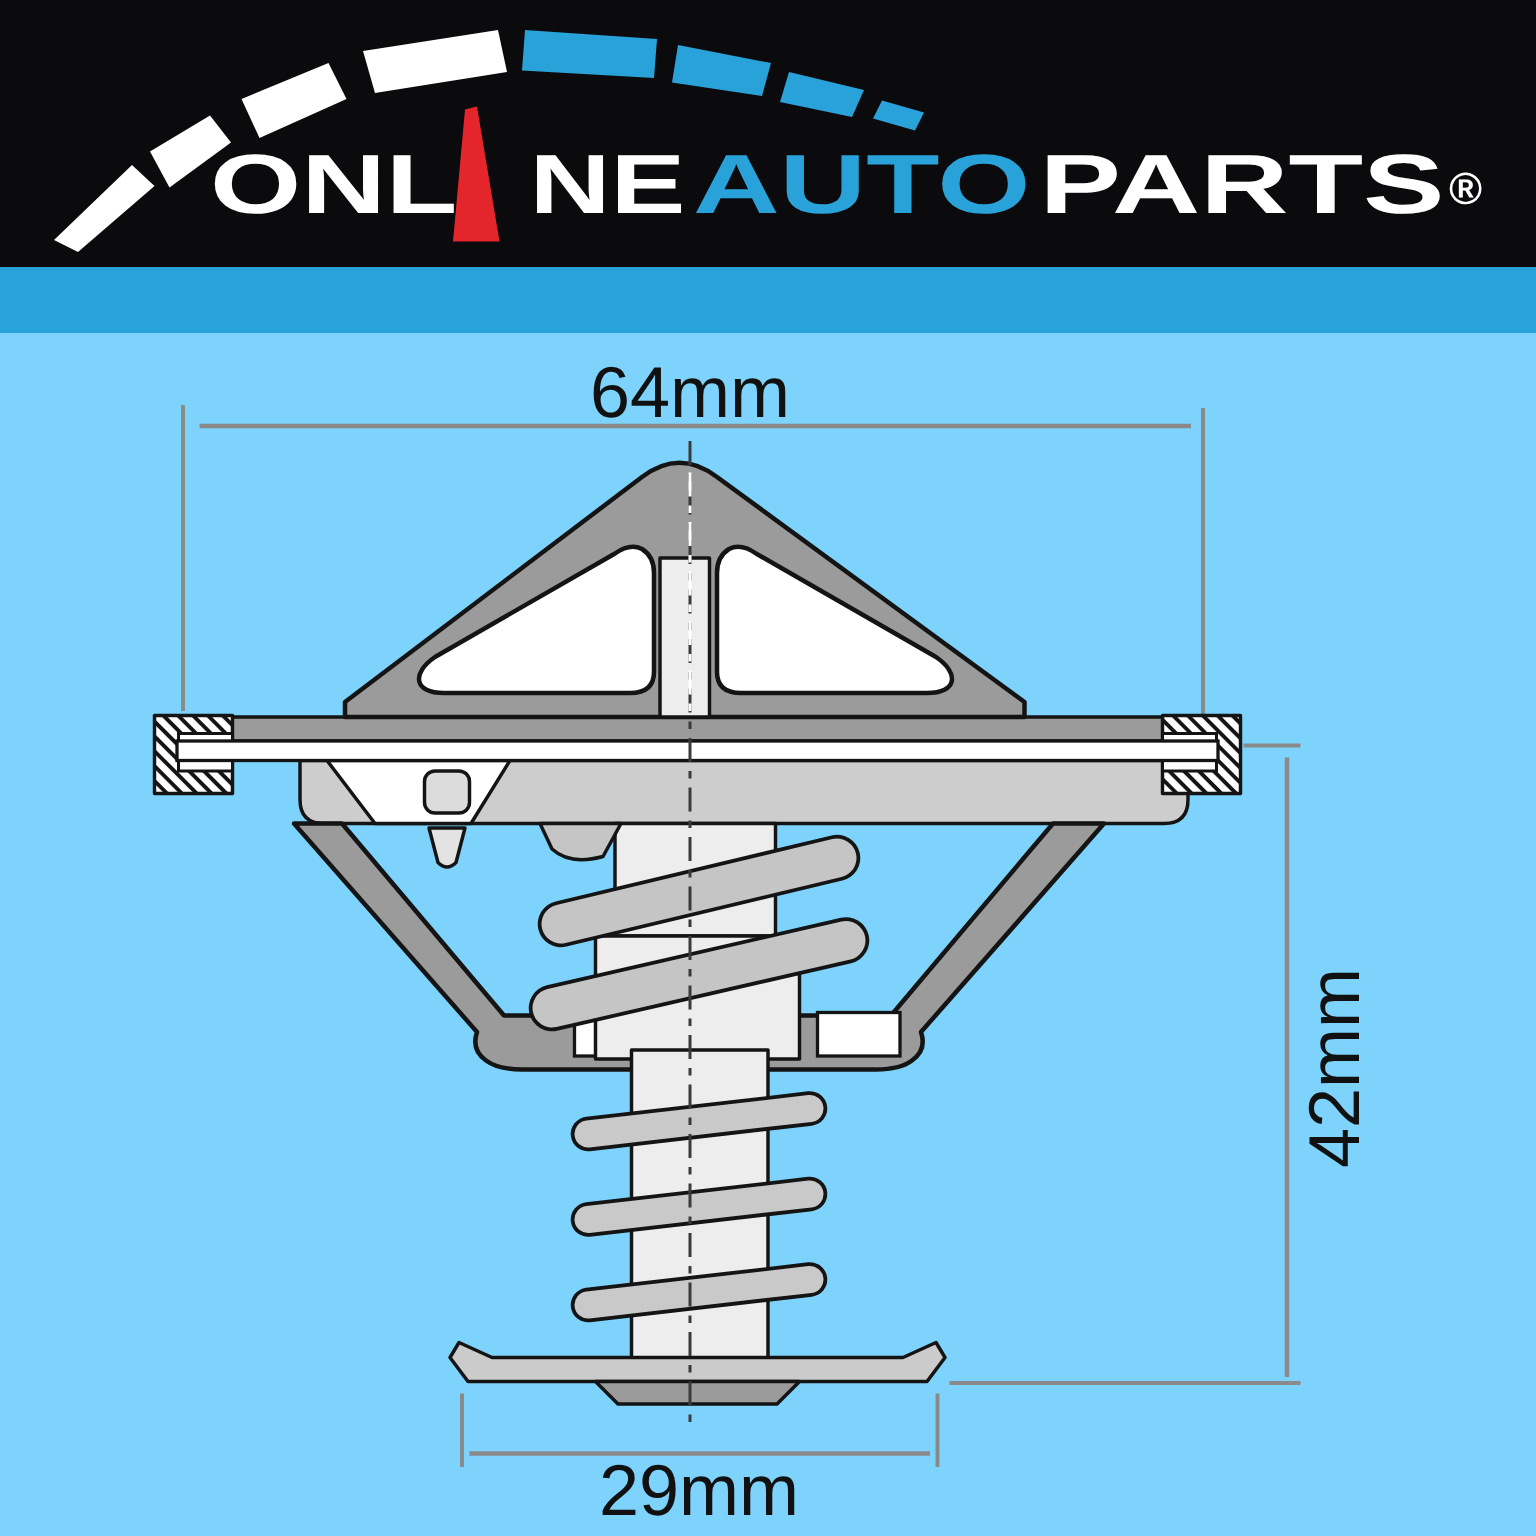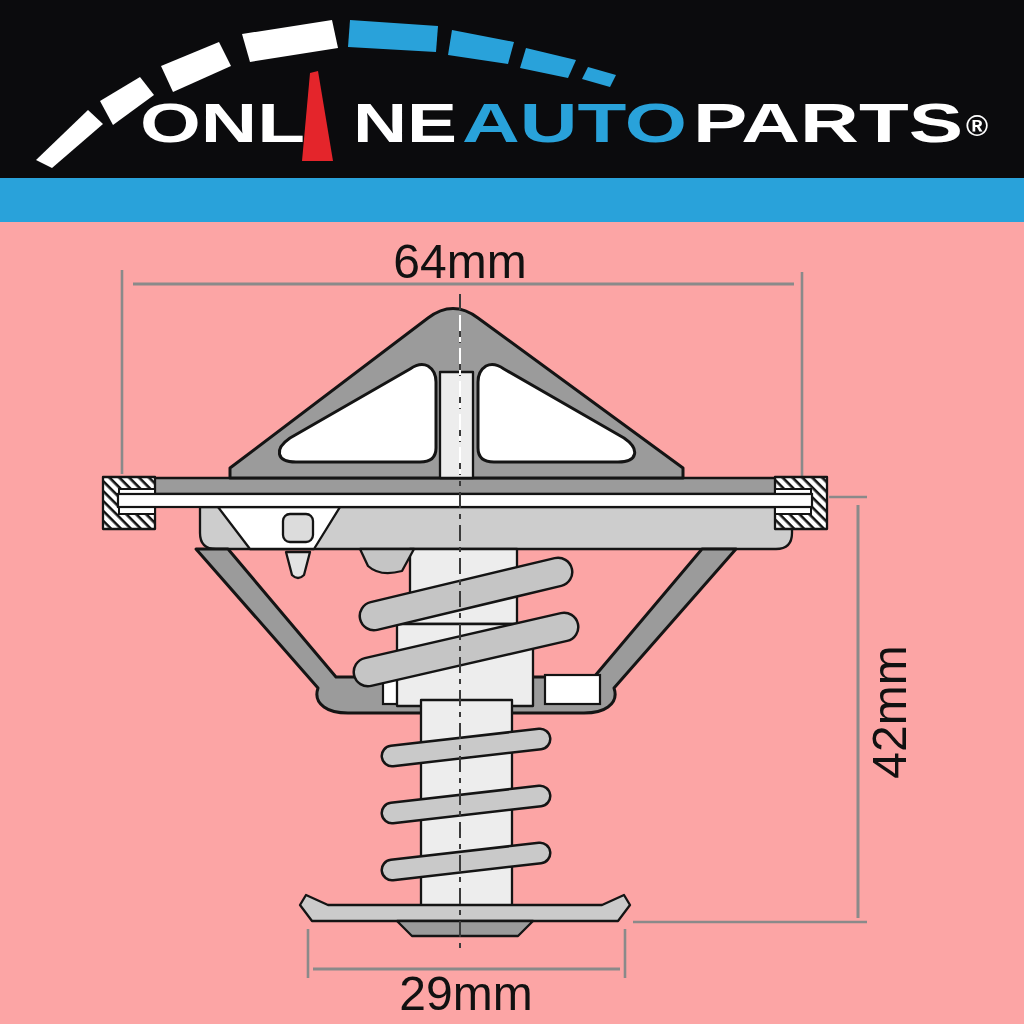--- a/index.html
+++ b/index.html
@@ -1,16 +1,16 @@
 <!DOCTYPE html>
 <html><head>
 <meta charset="utf-8">
 <style>
   html,body{margin:0;padding:0;background:#ffffff;}
-  .page{position:relative;width:1024px;height:1024px;background:#fca5a5;overflow:hidden;
+  .page{position:relative;width:1024px;height:1024px;background:#7dd3fc;overflow:hidden;
         font-family:"Liberation Sans", sans-serif;}
   svg text{font-family:"Liberation Sans", sans-serif;}
   
   .outl{stroke:#141414;stroke-width:3;stroke-linejoin:round;}
   .outl2{stroke:#141414;stroke-width:2.3;stroke-linejoin:round;}
   .dark{fill:#9b9b9b;}
   .mid{fill:#cdcdcd;}
   .pale{fill:#ededed;}
   .white{fill:#ffffff;}
   .spring-core{stroke:#c5c5c5;stroke-width:26;stroke-linecap:round;fill:none;}

